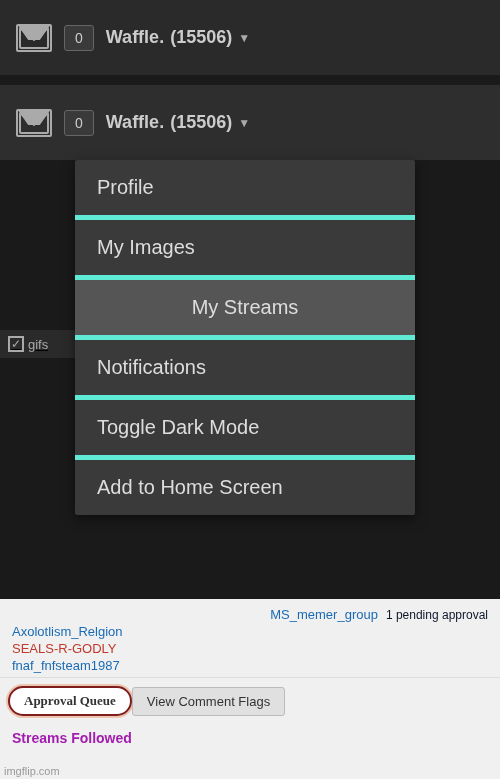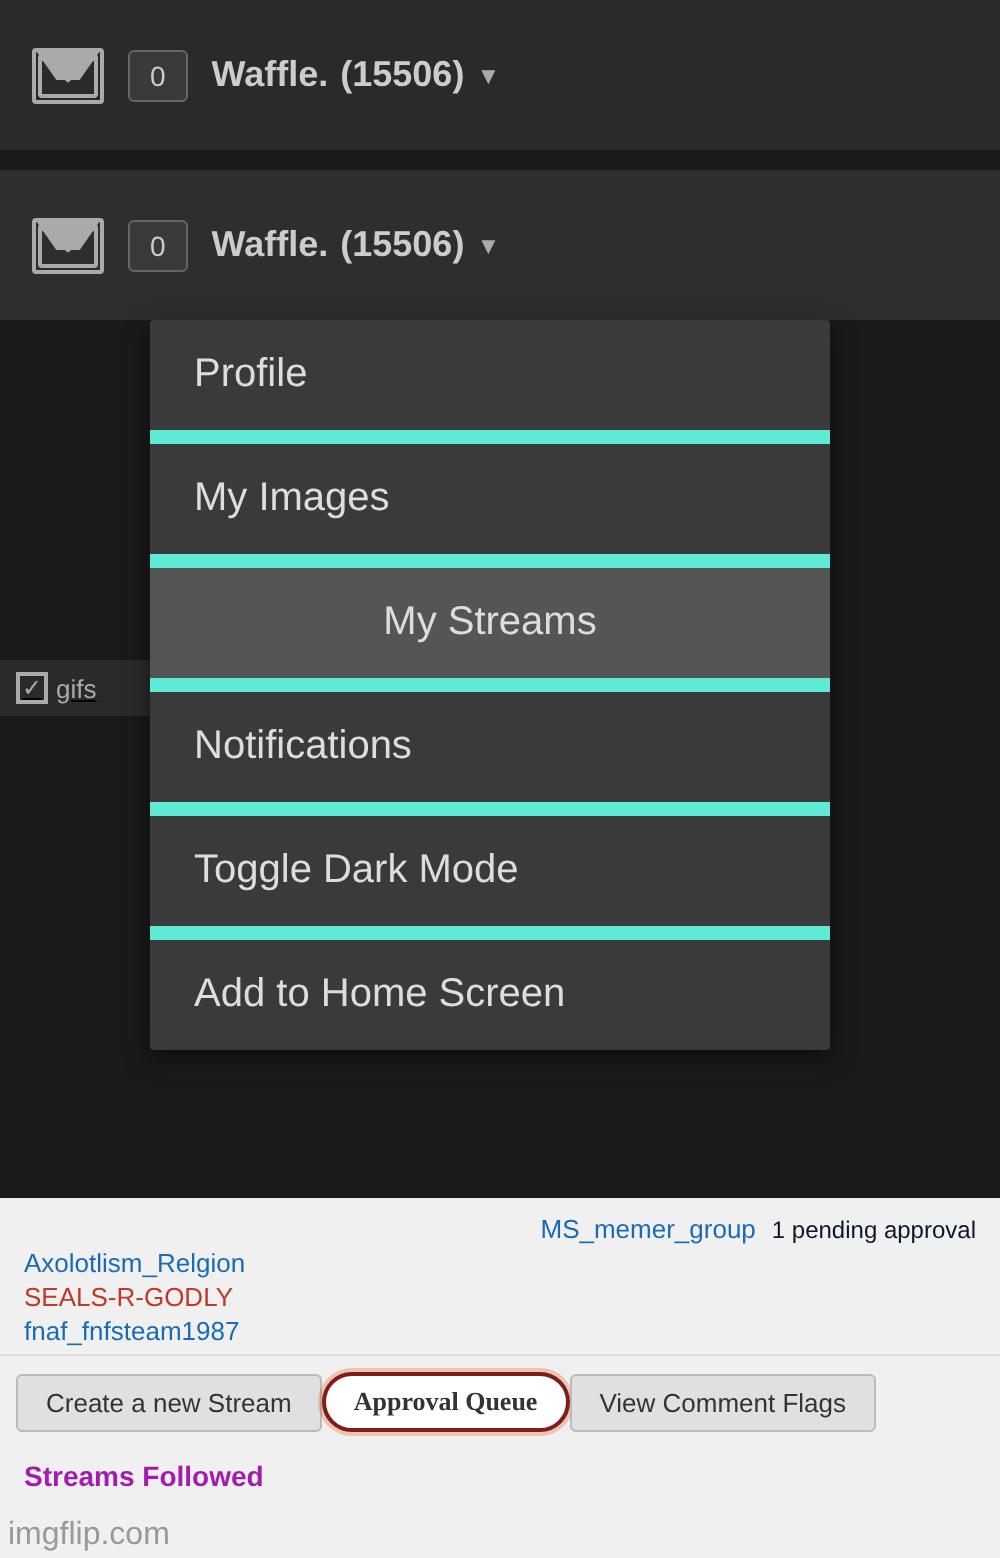--- a/index.html
+++ b/index.html
@@ -103,21 +103,21 @@
       border-radius: 2px;
       overflow: hidden;
       box-shadow: 0 4px 12px rgba(0,0,0,0.5);
     }
 
     .dropdown-item {
       padding: 16px 22px;
       color: #ddd;
       font-size: 20px;
       cursor: pointer;
-      border-bottom: 7px solid #5eead4;
+      border-bottom: 5px solid #5eead4;
     }
 
     .dropdown-item.active {
       background: #555;
       text-align: center;
     }
 
     .dropdown-item:last-child {
       border-bottom: none;
     }
@@ -253,21 +253,21 @@
       font-weight: bold;
       color: #a21caf;
     }
 
     
     .watermark {
       position: absolute;
       bottom: 2px;
       left: 4px;
       color: #999;
-      font-size: 16px;
+      font-size: 11px;
       z-index: 20;
     }
 
     
     .overlay-dark {
       position: absolute;
       top: 160px;
       left: 415px;
       width: 85px;
       bottom: 0;
@@ -335,21 +335,20 @@
     <div class="stream-link pending">
       <a href="#" style="color:#1a6bb5;font-size:13px;text-decoration:none;">MS_memer_group</a>
       <span class="pending-badge">1 pending approval</span>
     </div>
     <a href="#" class="stream-link">Axolotlism_Relgion</a>
     <a href="#" class="stream-link" style="color:#c0392b;">SEALS-R-GODLY</a>
     <a href="#" class="stream-link">fnaf_fnfsteam1987</a>
   </div>
 
   <div class="streams-buttons">
-    <button class="btn-stream">Create a new Stream</button>
     <button class="btn-stream active">Approval Queue</button>
     <button class="btn-stream">View Comment Flags</button>
   </div>
 
   <div class="streams-footer-label">Streams Followed</div>
 </div>
 
 <div class="watermark">imgflip.com</div>
 
 </body></html>

